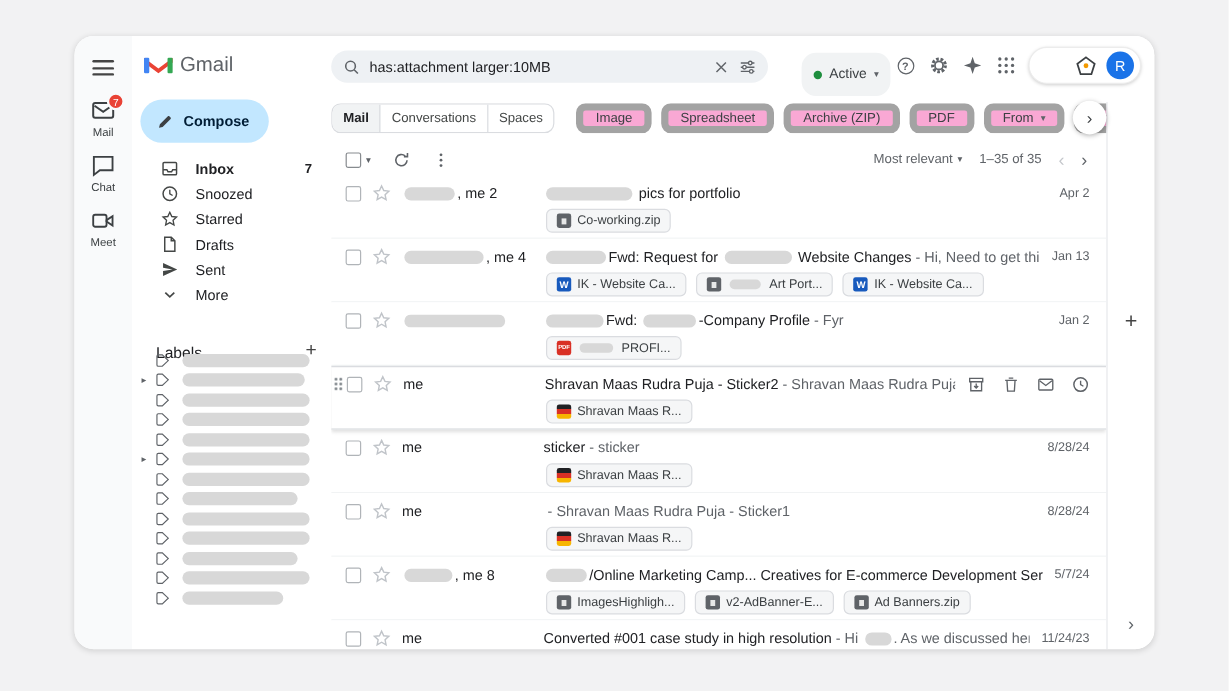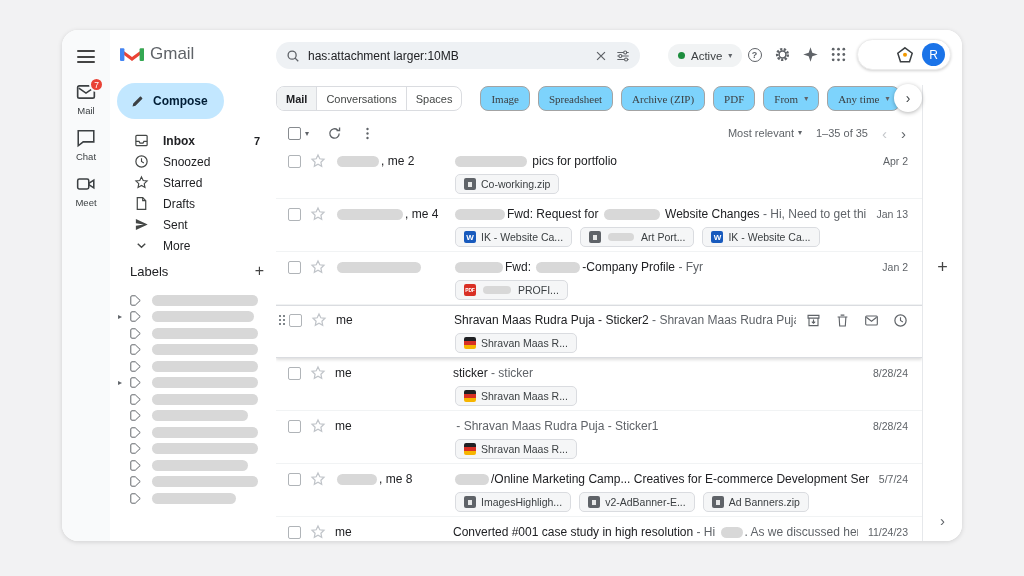--- a/index.html
+++ b/index.html
@@ -37,38 +37,38 @@
   .compose { position:absolute; left:7px; top:53px; height:36px; padding:0 16px 0 13px;
              background:#c2e7ff; border-radius:18px; display:flex; align-items:center; gap:8px;
              font-size:12px; font-weight:bold; color:#001d35; cursor:pointer; }
   .pencil { width:15px; height:15px; }
   .nav { position:absolute; left:0; top:100px; width:100%; }
   .nav-item { height:21px; display:flex; align-items:center; padding-left:24px; font-size:12px;
               color:#202124; cursor:pointer; }
   .nav-item .nic { width:15px; height:15px; margin-right:14px; }
   .nav-item .count { margin-left:auto; margin-right:16px; font-size:11px; }
   .nav-item.bold { font-weight:bold; }
-  .labels-hd { position:absolute; left:20px; top:232px; right:12px; display:flex; align-items:center;
+  .labels-hd { position:absolute; left:20px; top:254px; right:12px; display:flex; align-items:center;
                font-size:13px; color:#202124; }
   .labels-hd .plus { margin-left:auto; font-size:16px; color:#444; cursor:pointer; }
   .lbl-list { position:absolute; left:0; top:262px; width:100%; }
   .lbl-row { height:16.5px; display:flex; align-items:center; padding-left:8px; cursor:pointer; }
   .lbl-slot { width:11px; font-size:8px; color:#5f6368; }
   .lbl-ic { width:13px; height:13px; }
   .lbl-row .redact { margin-left:10px; }
 
   .redact { display:inline-block; height:11px; border-radius:5.5px; background:#d8d8d8; flex:none; margin:0 2px; }
 
   
   .main { position:absolute; left:214px; top:0; right:0; bottom:0; background:#fff; }
   .search-bar { position:absolute; left:0; top:12px; width:364px; height:27px; background:#eef1f4;
                 border-radius:14px; display:flex; align-items:center; padding:0 10px; gap:8px; cursor:text; }
   .sic { width:14px; height:14px; flex:none; cursor:pointer; }
   .search-q { flex:1; font-size:12px; color:#202124; white-space:nowrap; overflow:hidden; }
-  .status-chip { position:absolute; left:392px; top:14px; height:23px; background:#f1f3f4;
+  .status-chip { position:absolute; left:392px; top:14px; height:36px; background:#f1f3f4;
                  border-radius:12px; display:flex; gap:6px; padding:0 10px; align-items:center;
                  font-size:11.5px; color:#3c4043; cursor:pointer; }
   .dot { width:7px; height:7px; border-radius:50%; background:#1e8e3e; }
   .caret { font-size:8px; color:#5f6368; line-height:1; }
   .hicon { position:absolute; top:16px; width:17px; height:17px; cursor:pointer; }
   .helpq { width:14px; height:14px; border:1.5px solid #5f6368; border-radius:50%; display:flex;
            align-items:center; justify-content:center; font-size:9px; font-weight:bold; color:#5f6368; }
   .profile-pill { position:absolute; left:581px; top:9px; width:94px; height:31px; background:#fff;
                   border:1px solid #ececec; border-radius:16px; box-shadow:0 1px 3px rgba(0,0,0,.18);
                   display:flex; align-items:center; justify-content:flex-end; gap:8px; padding:0 5px 0 10px; }
@@ -78,23 +78,23 @@
 
   
   .tabs-row { position:absolute; left:0; top:56px; height:25px; width:646px; display:flex;
               align-items:center; overflow:hidden; }
   .seg-group { display:flex; height:25px; border:1px solid #dadce0; border-radius:8px; overflow:hidden; flex:none; }
   .seg { padding:0 9px; display:flex; align-items:center; font-size:11px; color:#444746;
          border-right:1px solid #dadce0; cursor:pointer; white-space:nowrap; }
   .seg:last-child { border-right:none; }
   .seg.sel { background:#f1f3f4; color:#202124; font-weight:bold; }
   .fchips { display:flex; gap:8px; margin-left:18px; flex:none; }
-  .fchip { height:25px; padding:0 10px; border:1px solid #a3a3a3; border-radius:8px; display:flex;
-           align-items:center; gap:4px; font-size:11px; color:#3c4043; background:#7dd3fc;
-           white-space:nowrap; cursor:pointer;font-family:Liberation Serif, serif; }
+  .fchip { height:25px; padding:0 10px; border:6px solid #a3a3a3; border-radius:8px; display:flex;
+           align-items:center; gap:4px; font-size:11px; color:#3c4043; background:#f9a8d4;
+           white-space:nowrap; cursor:pointer; }
   .fchip .dd { font-size:8px; color:#5f6368; margin-left:2px; }
   .chips-scroll { position:absolute; right:40px; top:54px; width:28px; height:28px; border-radius:50%;
                   background:#fff; box-shadow:0 1px 4px rgba(0,0,0,.3); display:flex; align-items:center;
                   justify-content:center; font-size:14px; color:#3c4043; cursor:pointer; z-index:3; }
 
   
   .ltoolbar { position:absolute; left:0; top:92px; width:646px; height:22px; display:flex;
               align-items:center; padding-left:12px; }
   .tcb { width:13px; height:13px; border:1.5px solid #878b8f; border-radius:2px; cursor:pointer; flex:none; }
   .tcaret { font-size:8px; color:#5f6368; margin-left:4px; cursor:pointer; }

